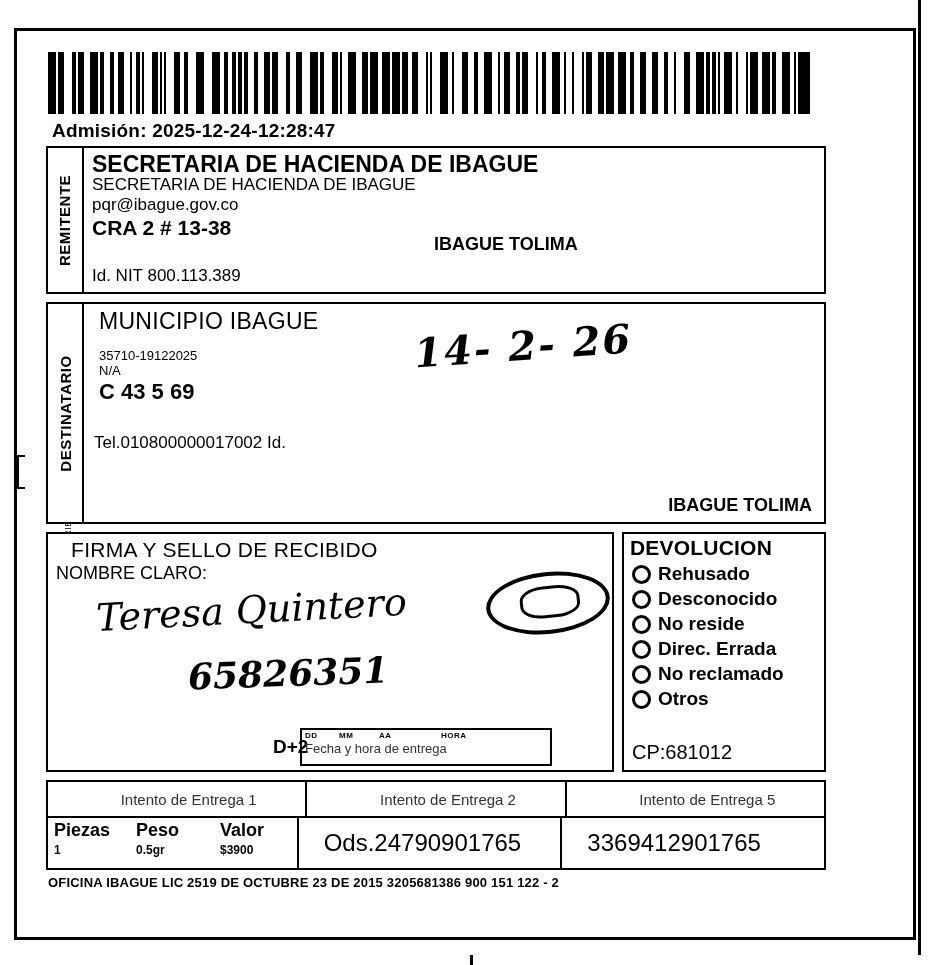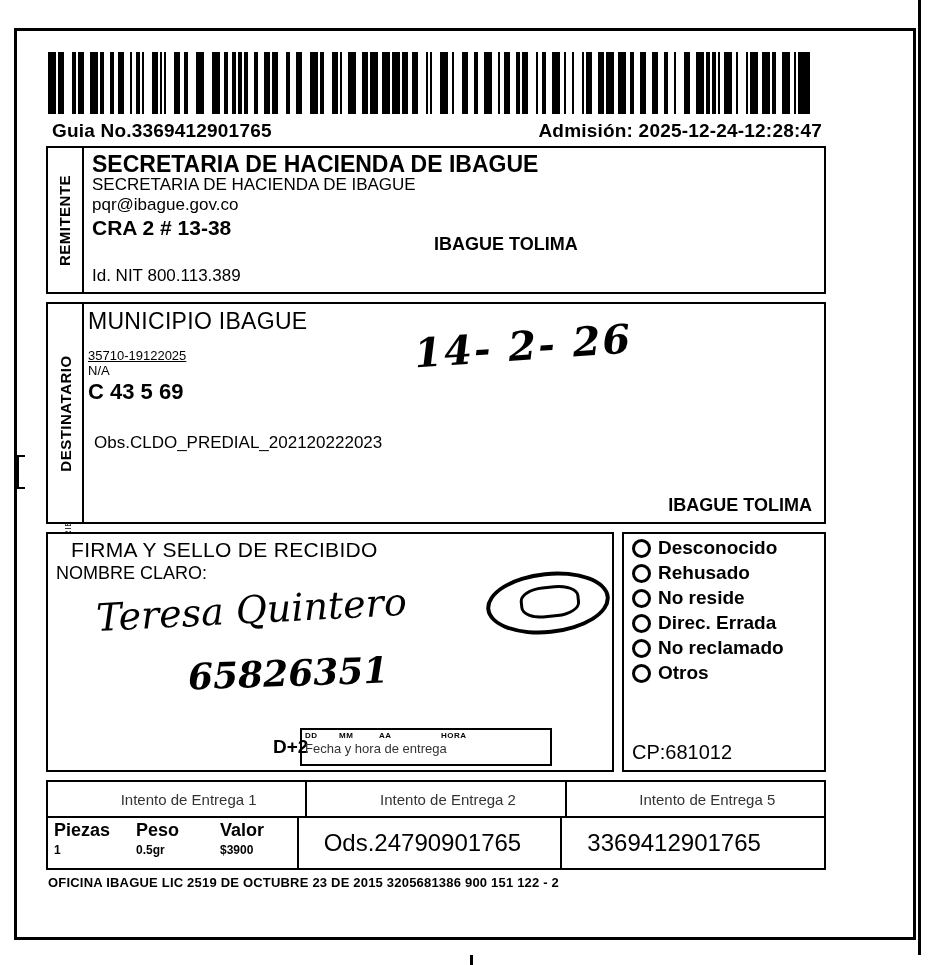--- a/index.html
+++ b/index.html
@@ -171,34 +171,33 @@
     font-size: 17px;
   }
 
   
   .destinatario {
     margin-top: 8px;
     height: 222px;
   }
   .destinatario .content {
     margin-left: 36px;
-    padding: 4px 8px 0 4px;
+    padding: 4px 8px 0 15px;
     height: 100%;
     box-sizing: border-box;
     position: relative;
   }
   .d-name {
     font-size: 23px;
     letter-spacing: 0.3px;
   }
   .d-code {
     font-size: 13px;
     margin-top: 14px;
     line-height: 1.15;
-    text-decoration: underline;
   }
   .d-na { font-size: 13px; line-height: 1.1; }
   .d-addr {
     font-size: 22px;
     font-weight: bold;
     margin-top: 1px;
   }
   .d-tel {
     position: absolute;
     left: 10px;
@@ -584,21 +583,20 @@
         <div class="space" style="width: 6px;"></div>
         <div class="bar" style="width: 8px;"></div>
         <div class="space" style="width: 4px;"></div>
         <div class="bar" style="width: 2px;"></div>
         <div class="space" style="width: 2px;"></div>
         <div class="bar" style="width: 6px;"></div>
         <div class="bar" style="width: 6px;"></div>
       </div>
 
     <div class="guia-row">
-      <div>Guia No.3369412901765</div>
       <div>Admisión: 2025-12-24-12:28:47</div>
     </div>
 
     <div class="box remitente">
       <div class="vert-label">
         <span>REMITENTE</span>
       </div>
       <div class="content">
         <div class="r-name">SECRETARIA DE HACIENDA DE IBAGUE</div>
         <div class="r-sub">SECRETARIA DE HACIENDA DE IBAGUE</div>
@@ -613,21 +611,21 @@
       <div class="vert-label">
         <span>DESTINATARIO</span>
       </div>
       <div class="content">
         <div class="d-name">MUNICIPIO IBAGUE</div>
         <div class="d-code">35710-19122025</div>
         <div class="d-na">N/A</div>
         <div class="d-addr">C 43 5 69</div>
         <div class="hand-date">14- 2- 26</div>
         <div class="d-tel">
-          <div>Obs.CLDO_PREDIAL_202120222023</div>
+          <div>Tel.010800000017002 Id.</div>
         </div>
         <div class="d-city">IBAGUE TOLIMA</div>
       </div>
     </div>
 
     <div class="fd-row">
 
       <div class="box firma">
         <div class="firma-title">FIRMA Y SELLO DE RECIBIDO</div>
         <div class="firma-nombre">NOMBRE CLARO:</div>
@@ -640,28 +638,29 @@
             <span class="fh1">DD</span>
             <span class="fh2">MM</span>
             <span class="fh3">AA</span>
             <span class="fh4">HORA</span>
           </div>
           <div class="fecha-sub">Fecha y hora de entrega</div>
         </div>
       </div>
 
       <div class="box devolucion">
-
+        <div class="dev-title">DEVOLUCION</div>
+
+        <div class="dev-item">
+          <span class="radio"></span>
+          <span>Rehusado</span>
+        </div>
         <div class="dev-item">
           <span class="radio"></span>
           <span>Desconocido</span>
-        </div>
-        <div class="dev-item">
-          <span class="radio"></span>
-          <span>Rehusado</span>
         </div>
         <div class="dev-item">
           <span class="radio"></span>
           <span>No reside</span>
         </div>
         <div class="dev-item">
           <span class="radio"></span>
           <span>Direc. Errada</span>
         </div>
         <div class="dev-item">

